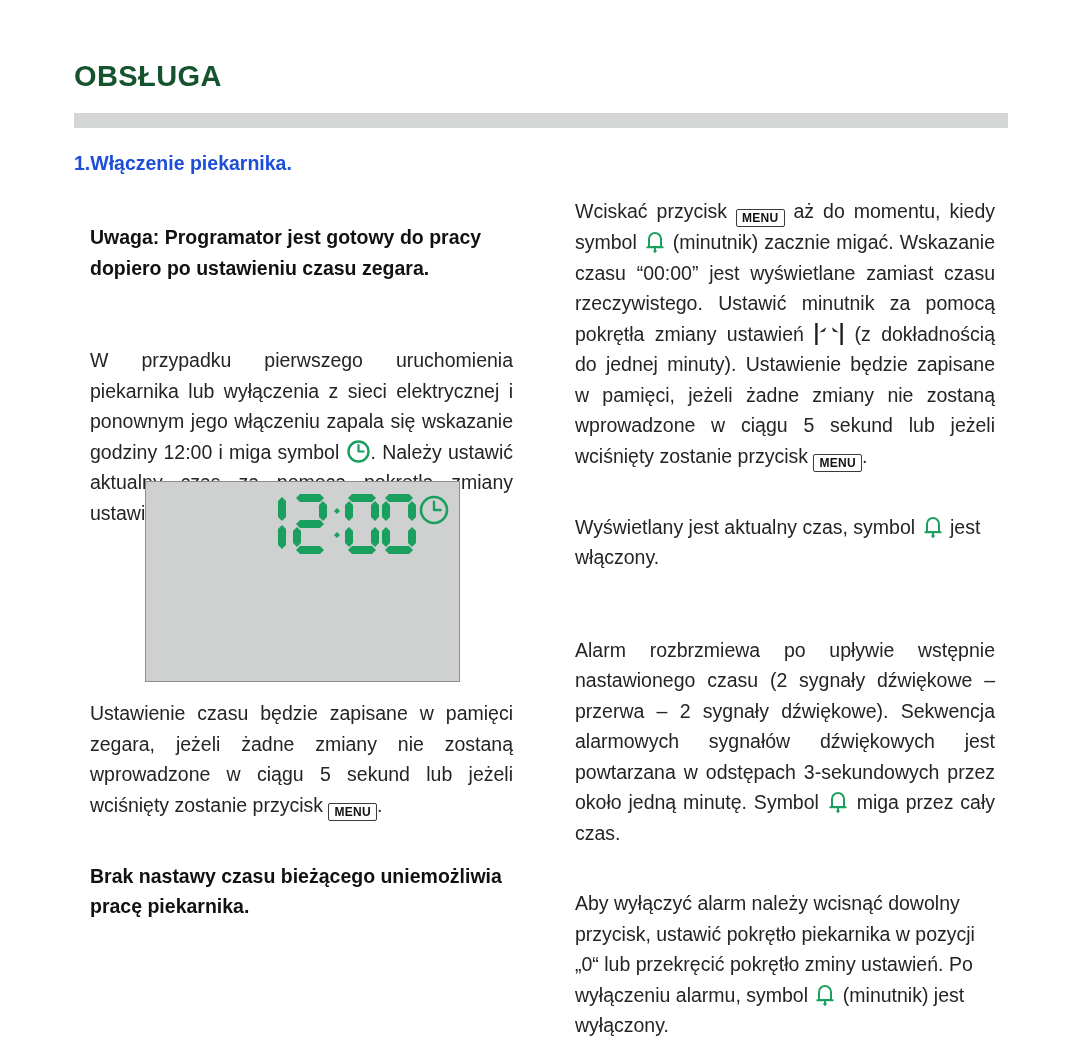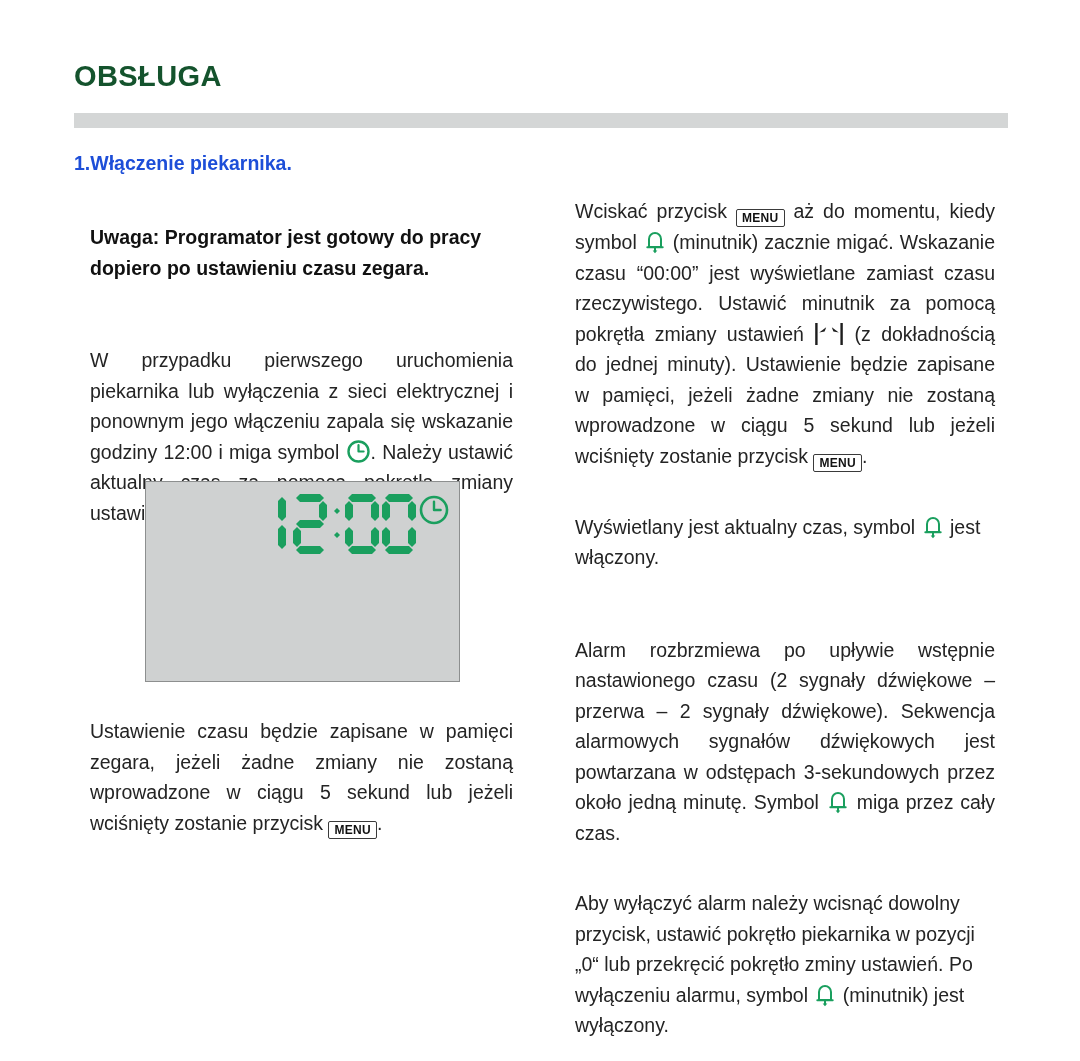--- a/index.html
+++ b/index.html
@@ -211,26 +211,27 @@
       </span>
     </div>
     <div class="lcd-clock">
       <svg width="32" height="32" viewBox="0 0 32 32">
         <circle cx="16" cy="16" r="13" fill="none" stroke="#1a9f5e" stroke-width="2.6"></circle>
         <path d="M16 7.6 L16 16 L22.6 16" fill="none" stroke="#1a9f5e" stroke-width="2.4" stroke-linecap="round" stroke-linejoin="round"></path>
       </svg>
     </div>
   </div>
 
-  <div class="col col-left" style="top:700px;">
+  <div class="col col-left" style="top:682px;">
 
     <p class="just"><span>Ustawienie czasu będzie zapisane w pamięci zegara, jeżeli żadne zmiany nie zostaną wprowadzone w ciągu 5 sekund lub jeżeli wciśnięty zostanie przycisk </span><span class="menu-key">MENU</span><span>.</span></p>
 
     <div class="gap-8"></div>
 
+    <p class="bold">Brak nastawy czasu bieżącego uniemożliwia pracę piekarnika.</p>
   </div>
 
   <div class="col col-right">
 
 
     <div class="gap-30"></div>
 
     <p class="just"><span>Wciskać przycisk </span><span class="menu-key">MENU</span><span> aż do momentu, kiedy symbol </span><span class="ico"><svg width="24" height="25" viewBox="0 0 24 25">
             <path d="M12 3.2 C12 3.2 12 3.2 12 3.2 M6 18 C6 18 6 11.2 6 10 C6 6.7 8.7 4 12 4 C15.3 4 18 6.7 18 10 C18 11.2 18 18 18 18 Z" fill="none" stroke="#1a9f5e" stroke-width="2" stroke-linejoin="round"></path>
             <line x1="4.3" y1="18.2" x2="19.7" y2="18.2" stroke="#1a9f5e" stroke-width="2" stroke-linecap="round"></line>

